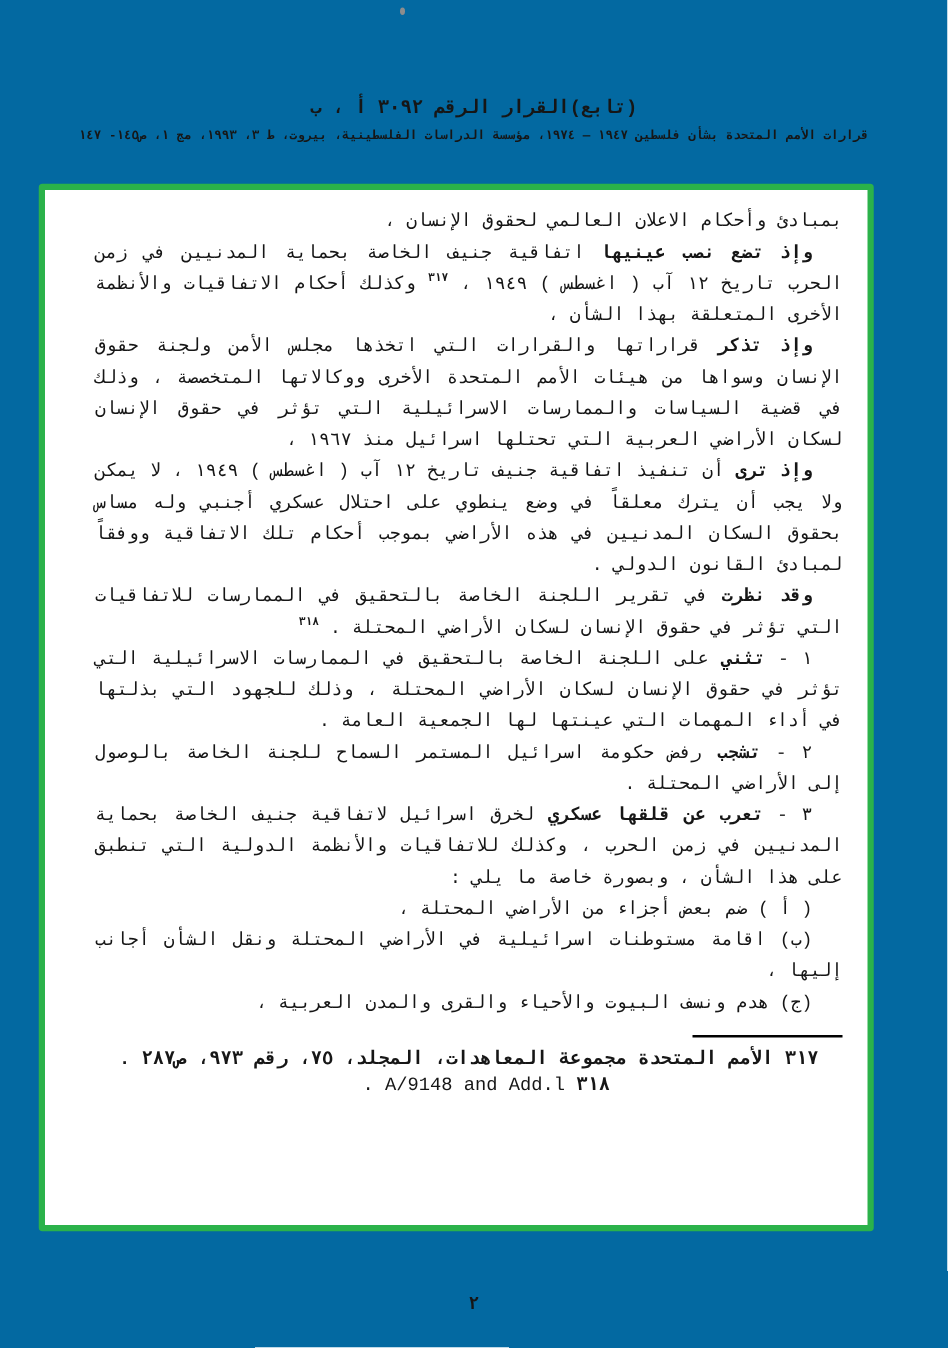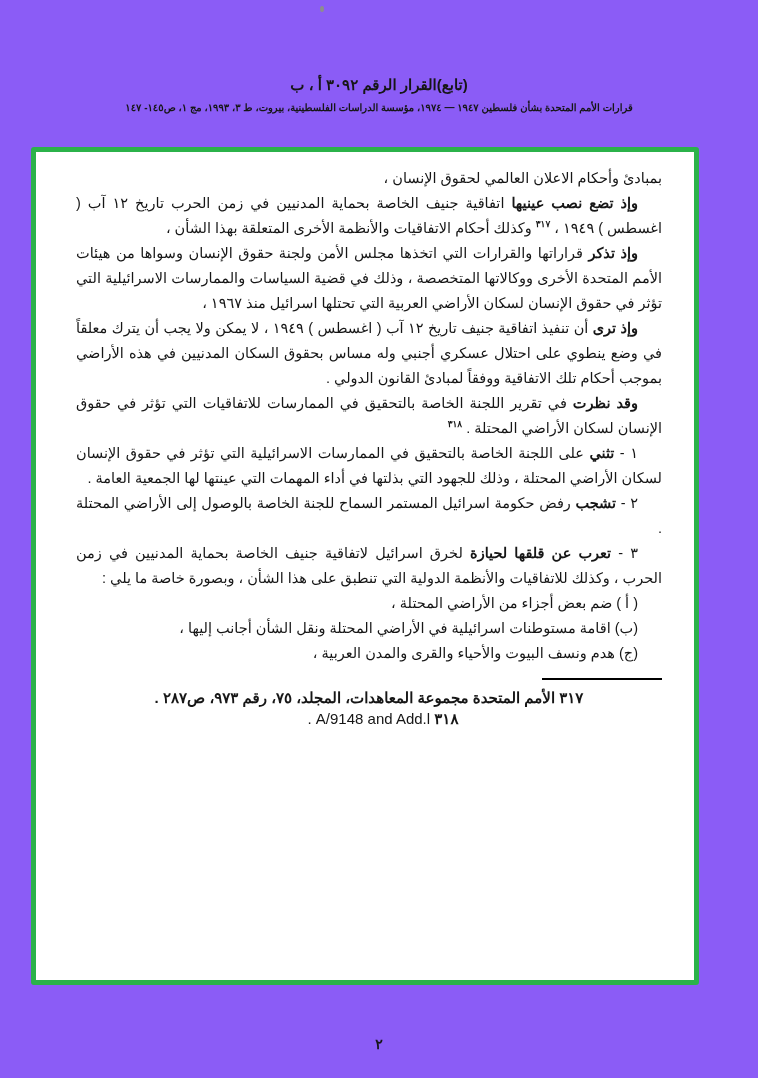--- a/index.html
+++ b/index.html
@@ -1,22 +1,22 @@
 <!DOCTYPE html>
 <html lang="ar"><head>
 <meta charset="utf-8">
 <style>
   * { margin: 0; padding: 0; box-sizing: border-box; }
   html, body { background: #ffffff; }
   .page {
     position: relative;
     width: 758px;
     height: 1078px;
-    background: #8b5cf6;
-    font-family: Liberation Sans, sans-serif;
+    background: #0369a1;
+    font-family: Liberation Mono, monospace;
     color: #161616;
     overflow: hidden;
   }
   .speck {
     position: absolute;
     left: 320px; top: 6px;
     width: 4px; height: 6px;
     background: #8d8d8d;
     border-radius: 50%;
   }
@@ -38,21 +38,21 @@
     font-weight: bold;
     direction: rtl;
     white-space: nowrap;
   }
   .doc-frame {
     position: absolute;
     left: 31px; top: 147px;
     width: 668px; height: 838px;
     border: 5px solid #2bb24a;
     border-radius: 3px;
-    padding: 14px 32px 0 40px;
+    padding: 14px 20px 0 40px;
     background: #ffffff;
   }
   .doc-body {
     direction: rtl;
     text-align: justify;
     font-size: 14.5px;
     line-height: 25px;
   }
   .para { text-indent: 24px; margin: 0; }
   .para.flush { text-indent: 0; }
@@ -105,21 +105,21 @@
       <p class="para"><span></span><b>وإذ تذكر</b><span> قراراتها والقرارات التي اتخذها مجلس الأمن ولجنة حقوق الإنسان وسواها من هيئات الأمم المتحدة الأخرى ووكالاتها المتخصصة ، وذلك في قضية السياسات والممارسات الاسرائيلية التي تؤثر في حقوق الإنسان لسكان الأراضي العربية التي تحتلها اسرائيل منذ ١٩٦٧ ،</span><sup class="fn-ref"></sup><span></span></p>
 
       <p class="para"><span></span><b>وإذ ترى</b><span> أن تنفيذ اتفاقية جنيف تاريخ ١٢ آب ( اغسطس ) ١٩٤٩ ، لا يمكن ولا يجب أن يترك معلقاً في وضع ينطوي على احتلال عسكري أجنبي وله مساس بحقوق السكان المدنيين في هذه الأراضي بموجب أحكام تلك الاتفاقية ووفقاً لمبادئ القانون الدولي .</span><sup class="fn-ref"></sup><span></span></p>
 
       <p class="para"><span></span><b>وقد نظرت</b><span> في تقرير اللجنة الخاصة بالتحقيق في الممارسات للاتفاقيات التي تؤثر في حقوق الإنسان لسكان الأراضي المحتلة . </span><sup class="fn-ref">٣١٨</sup><span></span></p>
 
       <p class="para"><span>١ - </span><b>تثني</b><span> على اللجنة الخاصة بالتحقيق في الممارسات الاسرائيلية التي تؤثر في حقوق الإنسان لسكان الأراضي المحتلة ، وذلك للجهود التي بذلتها في أداء المهمات التي عينتها لها الجمعية العامة .</span><sup class="fn-ref"></sup><span></span></p>
 
       <p class="para"><span>٢ - </span><b>تشجب</b><span> رفض حكومة اسرائيل المستمر السماح للجنة الخاصة بالوصول إلى الأراضي المحتلة .</span><sup class="fn-ref"></sup><span></span></p>
 
-      <p class="para"><span>٣ - </span><b>تعرب عن قلقها لحيازة</b><span> لخرق اسرائيل لاتفاقية جنيف الخاصة بحماية المدنيين في زمن الحرب ، وكذلك للاتفاقيات والأنظمة الدولية التي تنطبق على هذا الشأن ، وبصورة خاصة ما يلي :</span><sup class="fn-ref"></sup><span></span></p>
+      <p class="para"><span>٣ - </span><b>تعرب عن قلقها عسكري</b><span> لخرق اسرائيل لاتفاقية جنيف الخاصة بحماية المدنيين في زمن الحرب ، وكذلك للاتفاقيات والأنظمة الدولية التي تنطبق على هذا الشأن ، وبصورة خاصة ما يلي :</span><sup class="fn-ref"></sup><span></span></p>
 
       <p class="para"><span></span><b></b><span>( أ ) ضم بعض أجزاء من الأراضي المحتلة ،</span><sup class="fn-ref"></sup><span></span></p>
 
       <p class="para"><span></span><b></b><span>(ب) اقامة مستوطنات اسرائيلية في الأراضي المحتلة ونقل الشأن أجانب إليها ،</span><sup class="fn-ref"></sup><span></span></p>
 
       <p class="para"><span></span><b></b><span>(ج) هدم ونسف البيوت والأحياء والقرى والمدن العربية ،</span><sup class="fn-ref"></sup><span></span></p>
 
 
     </div>
 

